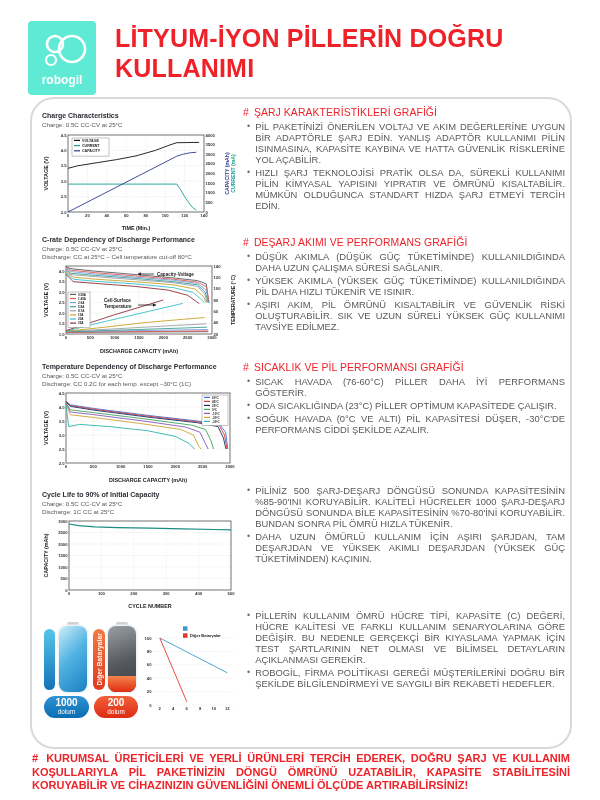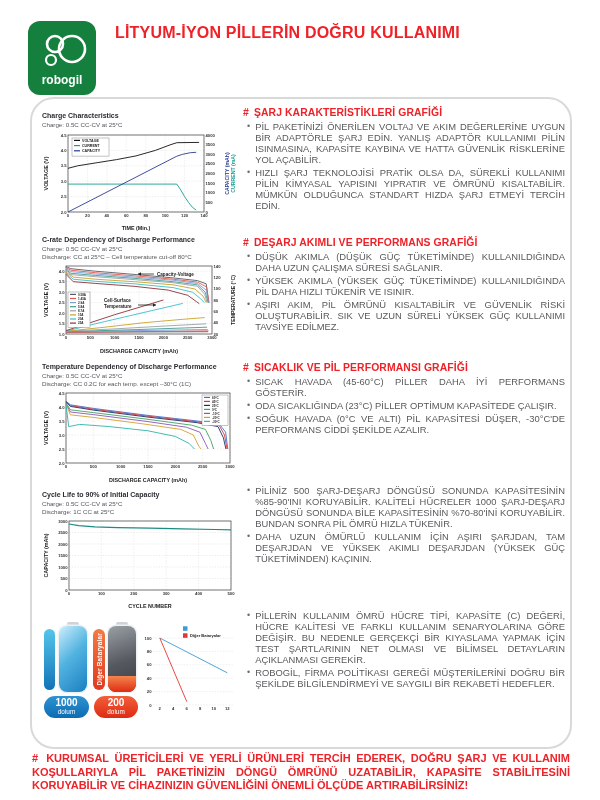--- a/index.html
+++ b/index.html
@@ -1,36 +1,36 @@
 <!DOCTYPE html>
 <html><head>
 <meta charset="utf-8">
 <style>
   html,body{margin:0;padding:0}
   body{width:600px;height:800px;background:#ffffff;position:relative;overflow:hidden;
        font-family:"Liberation Sans",sans-serif;}
 
   
-  .logo{position:absolute;left:28px;top:21px;width:68px;height:74px;background:#15803d;border-radius:12px}
+  .logo{position:absolute;left:28px;top:21px;width:68px;height:74px;background:#5eead4;border-radius:4px}
   .page-title{position:absolute;left:115px;top:24px;width:450px;color:#ee2228;
-              font-size:16px;font-weight:bold;line-height:1.18;letter-spacing:.2px}
+              font-size:25px;font-weight:bold;line-height:1.18;letter-spacing:.2px}
 
   
   .card{position:absolute;left:30px;top:97px;width:538px;height:648px;border:2.5px solid #d9d9d9;border-radius:24px}
 
   
   .chart-block{position:absolute;width:200px}
   .c-title{font-size:7px;font-weight:bold;color:#2b2b33;line-height:1.25}
   .c-sub{font-size:6.2px;color:#55565a;line-height:1.25}
   .chart-block svg{display:block;margin-top:2px;background:#fff}
 
   
   .textcol{position:absolute;left:243px;top:104px;width:322px;height:640px}
   .tsec{position:absolute;left:0;width:322px}
-  .sec-h{font-size:10.4px;font-weight:bold;letter-spacing:.1px;margin-bottom:3px}
+  .sec-h{font-size:10.4px;font-weight:normal;letter-spacing:.1px;margin-bottom:3px}
   .sec-h .hash{margin-right:5px}
   .bullet{display:flex;margin:0 0 2px 4px}
   .dot{color:#6d6e71;font-size:9px;line-height:11px;margin-right:5px;flex:none}
   .btxt{flex:1;font-size:9.4px;font-weight:normal;color:#58595b;line-height:11px;text-align:justify}
 
   
   .batt-block{position:absolute;left:44px;top:620px;width:100px;height:100px}
   .slim{position:absolute;border-radius:6px}
   .slim.blue{left:0;top:9px;width:11px;height:61px;background:linear-gradient(180deg,#55c6ea,#1273b8)}
   .slim.orange{left:49px;top:9px;width:12px;height:61px;background:linear-gradient(180deg,#f37a43,#e03a1f);
@@ -380,21 +380,21 @@
         <div class="btxt">PİL PAKETİNİZİ ÖNERİLEN VOLTAJ VE AKIM DEĞERLERİNE UYGUN BİR ADAPTÖRLE ŞARJ EDİN. YANLIŞ ADAPTÖR KULLANIMI PİLİN ISINMASINA, KAPASİTE KAYBINA VE HATTA GÜVENLİK RİSKLERİNE YOL AÇABİLİR.</div>
       </div>
     <div class="bullet">
         <span class="dot">•</span>
         <div class="btxt">HIZLI ŞARJ TEKNOLOJİSİ PRATİK OLSA DA, SÜREKLİ KULLANIMI PİLİN KİMYASAL YAPISINI YIPRATIR VE ÖMRÜNÜ KISALTABİLİR. MÜMKÜN OLDUĞUNCA STANDART HIZDA ŞARJ ETMEYİ TERCİH EDİN.</div>
       </div>
   </section>
 
   <section class="tsec" style="top:133px">
     <div class="sec-h" style="color: rgb(238, 34, 40);">
-      <span class="hash">#</span><span>DEŞARJ AKIMLI VE PERFORMANS GRAFİĞİ</span>
+      <span class="hash">#</span><span>DEŞARJ AKIMI VE PERFORMANS GRAFİĞİ</span>
     </div>
     <div class="bullet">
         <span class="dot">•</span>
         <div class="btxt">DÜŞÜK AKIMLA (DÜŞÜK GÜÇ TÜKETİMİNDE) KULLANILDIĞINDA DAHA UZUN ÇALIŞMA SÜRESİ SAĞLANIR.</div>
       </div>
     <div class="bullet">
         <span class="dot">•</span>
         <div class="btxt">YÜKSEK AKIMLA (YÜKSEK GÜÇ TÜKETİMİNDE) KULLANILDIĞINDA PİL DAHA HIZLI TÜKENİR VE ISINIR.</div>
       </div>
     <div class="bullet">
@@ -402,21 +402,21 @@
         <div class="btxt">AŞIRI AKIM, PİL ÖMRÜNÜ KISALTABİLİR VE GÜVENLİK RİSKİ OLUŞTURABİLİR. SIK VE UZUN SÜRELİ YÜKSEK GÜÇ KULLANIMI TAVSİYE EDİLMEZ.</div>
       </div>
   </section>
 
   <section class="tsec" style="top:258px">
     <div class="sec-h" style="color: rgb(238, 34, 40);">
       <span class="hash">#</span><span>SICAKLIK VE PİL PERFORMANSI GRAFİĞİ</span>
     </div>
     <div class="bullet">
         <span class="dot">•</span>
-        <div class="btxt">SICAK HAVADA (45-60°C) PİLLER DAHA İYİ PERFORMANS GÖSTERİR.</div>
+        <div class="btxt">SICAK HAVADA (76-60°C) PİLLER DAHA İYİ PERFORMANS GÖSTERİR.</div>
       </div>
     <div class="bullet">
         <span class="dot">•</span>
         <div class="btxt">ODA SICAKLIĞINDA (23°C) PİLLER OPTİMUM KAPASİTEDE ÇALIŞIR.</div>
       </div>
     <div class="bullet">
         <span class="dot">•</span>
         <div class="btxt">SOĞUK HAVADA (0°C VE ALTI) PİL KAPASİTESİ DÜŞER, -30°C'DE PERFORMANS CİDDİ ŞEKİLDE AZALIR.</div>
       </div>
   </section>

